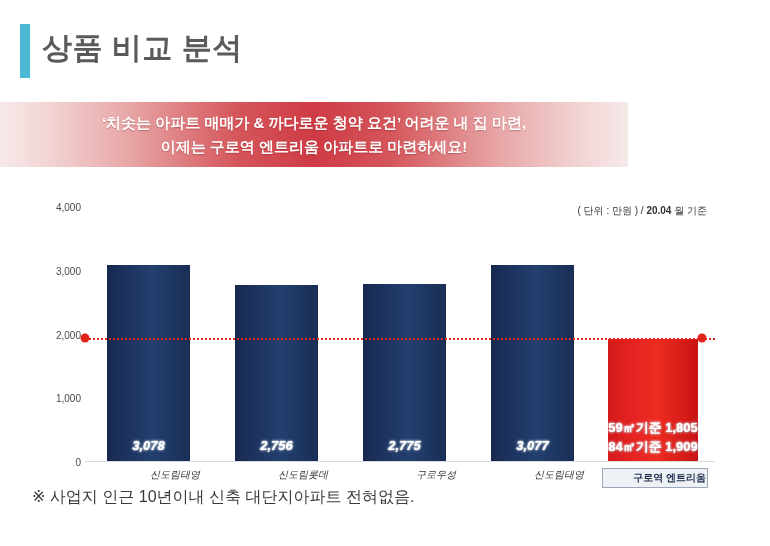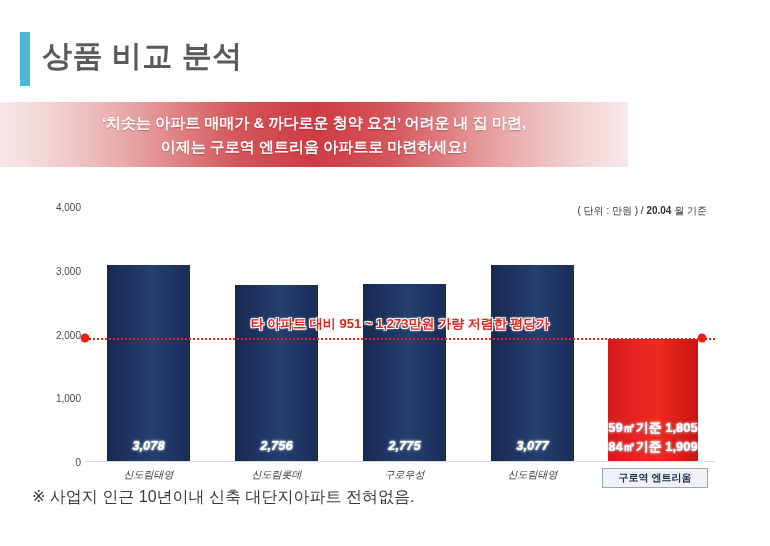--- a/index.html
+++ b/index.html
@@ -4,21 +4,21 @@
 <style>
   html,body{margin:0;padding:0;}
   body{
     width:770px;height:546px;background:#fff;
     font-family:"Liberation Sans","DejaVu Sans",sans-serif;
     overflow:hidden;position:relative;
   }
   #slide{position:absolute;inset:0;width:770px;height:546px;background:#fff;}
 
   
-  .hdr{position:absolute;left:0;top:8px;width:770px;height:100px;text-align:center;}
+  .hdr{position:absolute;left:0;top:0;width:770px;height:100px;text-align:center;}
   .hdr-accent{position:absolute;left:20px;top:24px;width:10px;height:54px;background:#4bb8d4;}
   .hdr-title{
     position:absolute;left:42px;top:28px;
     font-size:30px;font-weight:bold;color:#5a5a5a;letter-spacing:.5px;
     white-space:nowrap;
   }
 
   
   .banner{
     position:absolute;left:0;top:102px;width:628px;height:65px;
@@ -64,21 +64,21 @@
   .bar-val{
     position:absolute;left:0;right:0;bottom:8px;text-align:center;
     font-size:13px;font-weight:bold;color:#fff;white-space:nowrap;
     text-shadow:0 0 2px #fff,0 0 3px #cfe0f2,1px 1px 0 rgba(0,0,0,.25);
   }
   .bar-val.two{bottom:24px;}
   .bar-val.two2{bottom:5px;}
 
   .xlabel{
     position:absolute;top:100%;margin-top:7px;
-    font-size:10px;color:#333;text-align:center;white-space:nowrap;
+    font-size:10px;color:#333;text-align:right;white-space:nowrap;
   }
   .xlabel.boxed{
     border:1px solid #9aa7b8;background:#eef1f5;
     padding:2px 1px;font-weight:bold;color:#1b2b4a;
   }
 
   
   .dotline{
     position:absolute;left:0;width:630px;height:0;
     border-top:2px dotted #e2231a;
@@ -151,20 +151,19 @@
 
       <div class="bar red" style="left:523px;width:90px;height:121.7px">
         <div class="bar-val two">59㎡기준 1,805</div>
         <div class="bar-val two2">84㎡기준 1,909</div>
         <div class="xlabel boxed" style="left:-6px;width:102px">구로역 엔트리움</div>
       </div>
 
       <div class="dotline" style="top:131px"></div>
       <div class="dotcap" style="left:0px;top:131px"></div>
       <div class="dotcap" style="left:617px;top:131px"></div>
-      <div class="dotnote" style="top:108px">타 아파트 대비 951 ~ 1,273만원 가량 저렴한 평당가</div>
 
     </div>
   </div>
 
   <div class="footnote">※ 사업지 인근 10년이내 신축 대단지아파트 전혀없음.</div>
 
 </div>
 
 </body></html>

